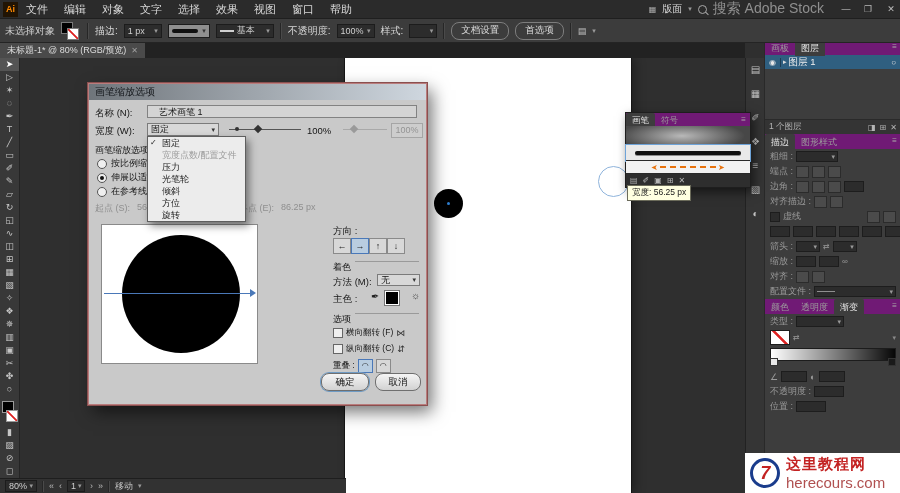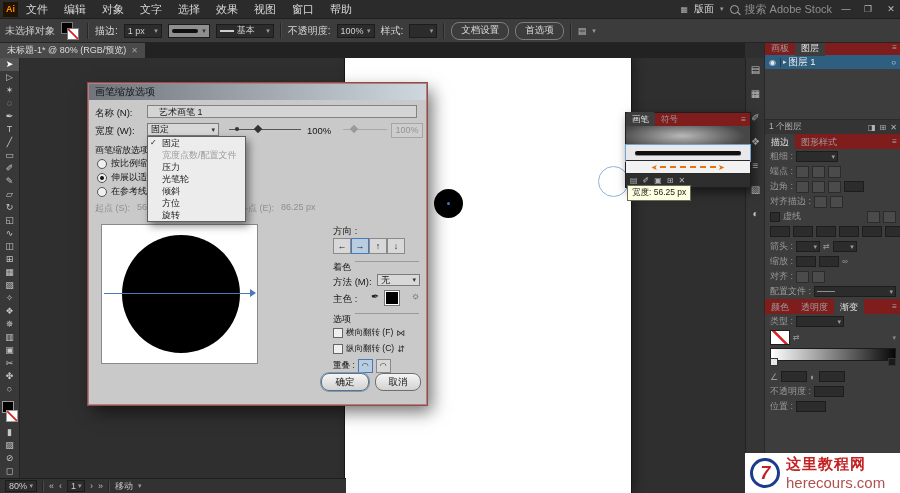--- a/index.html
+++ b/index.html
@@ -26,21 +26,21 @@
 
   
   #artboard{position:absolute;left:345px;top:58px;width:286px;height:435px;background:#fff;box-shadow:0 0 0 1px #161616,4px 0 10px rgba(0,0,0,.35);z-index:1}
   
   #statusbar{position:absolute;left:0;top:478px;width:346px;height:15px;background:#323232;border-top:1px solid #1e1e1e;display:flex;align-items:center;gap:5px;padding:0 5px;box-sizing:border-box;font-size:9px;color:#c6c6c6;z-index:8}
 
   
   #dockstrip{position:absolute;left:745px;top:58px;width:19px;height:395px;background:#353535;border-left:1px solid #222;z-index:6}
   .dicon{width:19px;height:24px;line-height:24px;text-align:center;font-size:10px;color:#c2c2c2}
   #panels{position:absolute;left:764px;top:40px;width:136px;height:413px;background:#3d3d3d;border-left:1px solid #292929;z-index:6;font-size:9px}
-  .ptabs{display:flex;align-items:center;background:#7f1d1d;height:15px;color:#9c9c9c}
+  .ptabs{display:flex;align-items:flex-start;background:#701a75;height:15px;color:#9c9c9c}
   .ptab{padding:2px 6px 1px 6px}
   .ptab.active{background:#3d3d3d;color:#e4e4e4;border-radius:2px 2px 0 0}
   .pmenu{margin-left:auto;padding:2px 4px;font-size:8px;color:#aaa}
   .prow{display:flex;align-items:center;gap:3px;height:15px;padding:0 5px;color:#9a9a9a}
   .pfield{background:#2c2c2c;border:1px solid #1d1d1d;height:11px;min-width:20px;color:#8f8f8f;font-size:8px;display:flex;align-items:center;padding:0 2px;box-sizing:border-box}
   .minibtn{width:11px;height:10px;background:#4b4b4b;border:1px solid #2b2b2b}
   .cbdark{width:8px;height:8px;background:#2c2c2c;border:1px solid #1d1d1d}
 
   
   #brushpanel{position:absolute;left:625px;top:112px;width:124px;background:#3b3b3b;border:1px solid #1e1e1e;box-shadow:3px 4px 10px rgba(0,0,0,.55);z-index:32;font-size:9px}
@@ -89,21 +89,21 @@
   <span class="mitem">效果</span>
   <span class="mitem">视图</span>
   <span class="mitem">窗口</span>
   <span class="mitem">帮助</span>
 
   <div style="margin-left:auto;display:flex;align-items:center;gap:6px;height:18px">
     <span style="font-size:8px;color:#b0b0b0">▦</span>
     <span style="font-size:10px">版面</span>
     <span style="font-size:7px;color:#9a9a9a">▾</span>
     <span class="mag"></span>
-    <span style="font-size:11px;color:#8f8f8f;margin-right:0">搜索 Adobe Stock</span>
+    <span style="font-size:14px;color:#8f8f8f;margin-right:8px">搜索 Adobe Stock</span>
     <span style="width:16px;text-align:center;font-size:9px;color:#bbb">—</span>
     <span style="width:16px;text-align:center;font-size:9px;color:#bbb">❐</span>
     <span style="width:18px;text-align:center;font-size:9px;color:#bbb">✕</span>
   </div>
 </div>
 
 <div id="controlbar">
   <span style="color:#cfcfcf">未选择对象</span>
   <div style="position:relative;width:20px;height:19px">
     <div style="position:absolute;left:0;top:1px;width:10px;height:10px;background:#000;border:1px solid #7a7a7a"></div>

